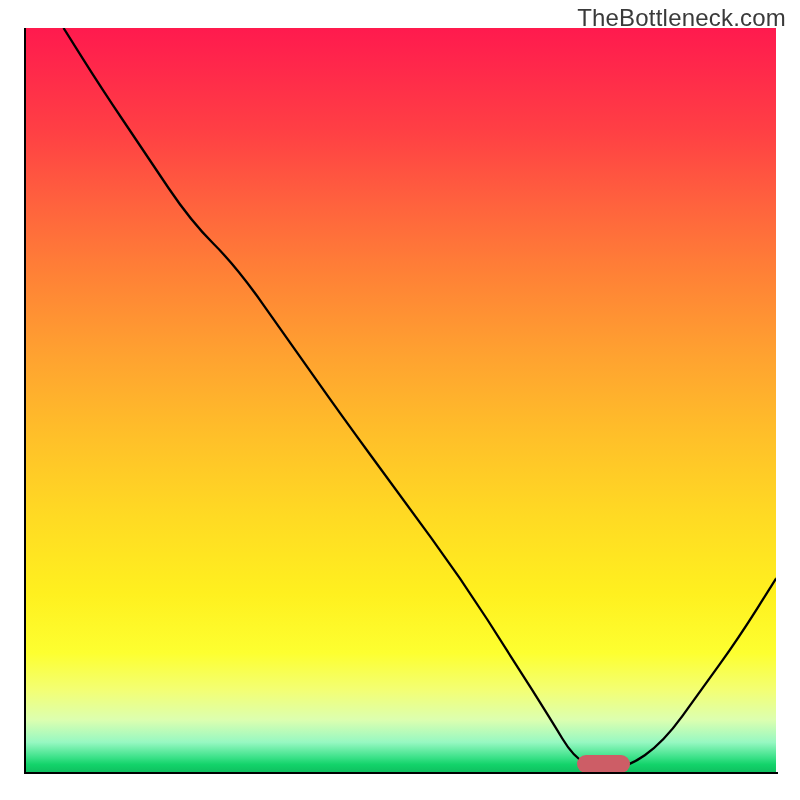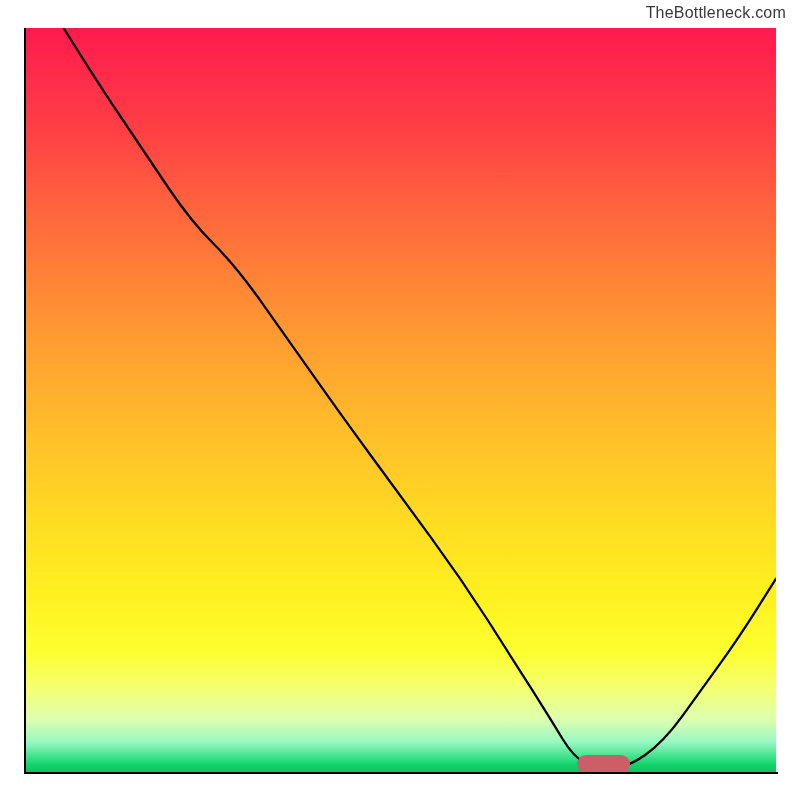--- a/index.html
+++ b/index.html
@@ -7,21 +7,21 @@
     width: 800px;
     height: 800px;
     background: #ffffff;
     position: relative;
     font-family: Arial, sans-serif;
   }
   .watermark {
     position: absolute;
     top: 4px;
     right: 14px;
-    font-size: 16px;
+    font-size: 24px;
     color: #3a3a3a;
     font-weight: 500;
     letter-spacing: 0.2px;
   }
   .plot-area {
     position: absolute;
     left: 26px;
     top: 28px;
     width: 750px;
     height: 744px;

